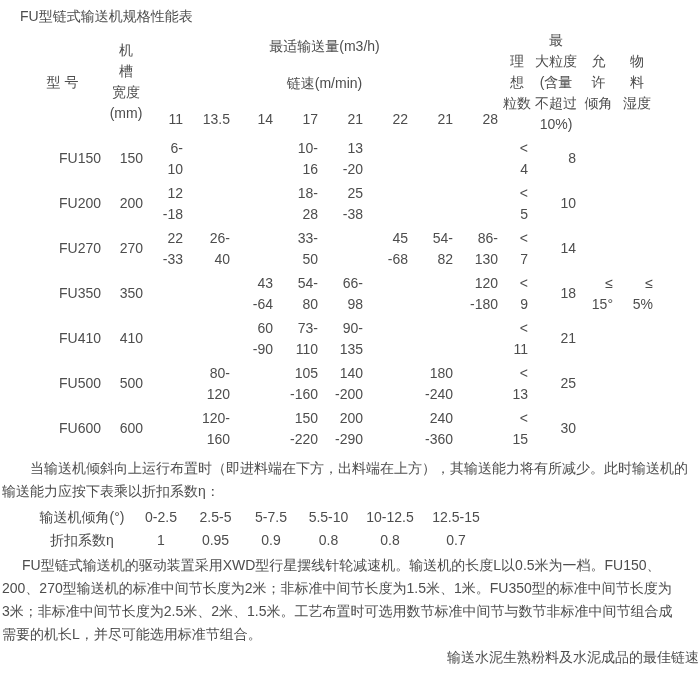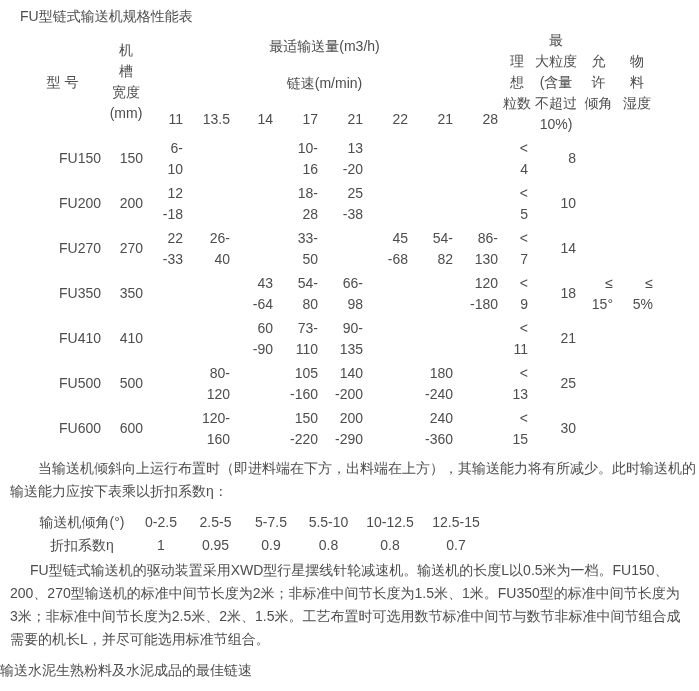--- a/index.html
+++ b/index.html
@@ -28,28 +28,28 @@
   table.spec tbody tr{height:45px;}
 
   
   table.factor{border-collapse:collapse;table-layout:fixed;margin:3px 0 0 30px;border:none;}
   table.factor td{
     border:none;text-align:center;vertical-align:middle;
     line-height:23px;padding:0;font-weight:normal;margin-top:20px;
   }
 
   
-  .para{margin:8px;padding:0 4px 0 2px;}
+  .para{margin:0;padding:0 4px 0 2px;}
   .para .l{display:block;line-height:23px;white-space:nowrap;}
   .para .ind1{padding-left:28px;}
   .para .ind2{padding-left:20px;}
   .p1{margin-top:6px;}
   .p2{margin-top:2px;}
   .p3{margin-top:0;}
-  .footer-caption{margin:0;text-align:left;line-height:23px;}
+  .footer-caption{margin:0;text-align:right;line-height:23px;}
 </style>
 </head>
 <body>
 
 <div class="page">
 
   <div class="title">FU型链式输送机规格性能表</div>
 
   <table class="spec">
     <colgroup>

